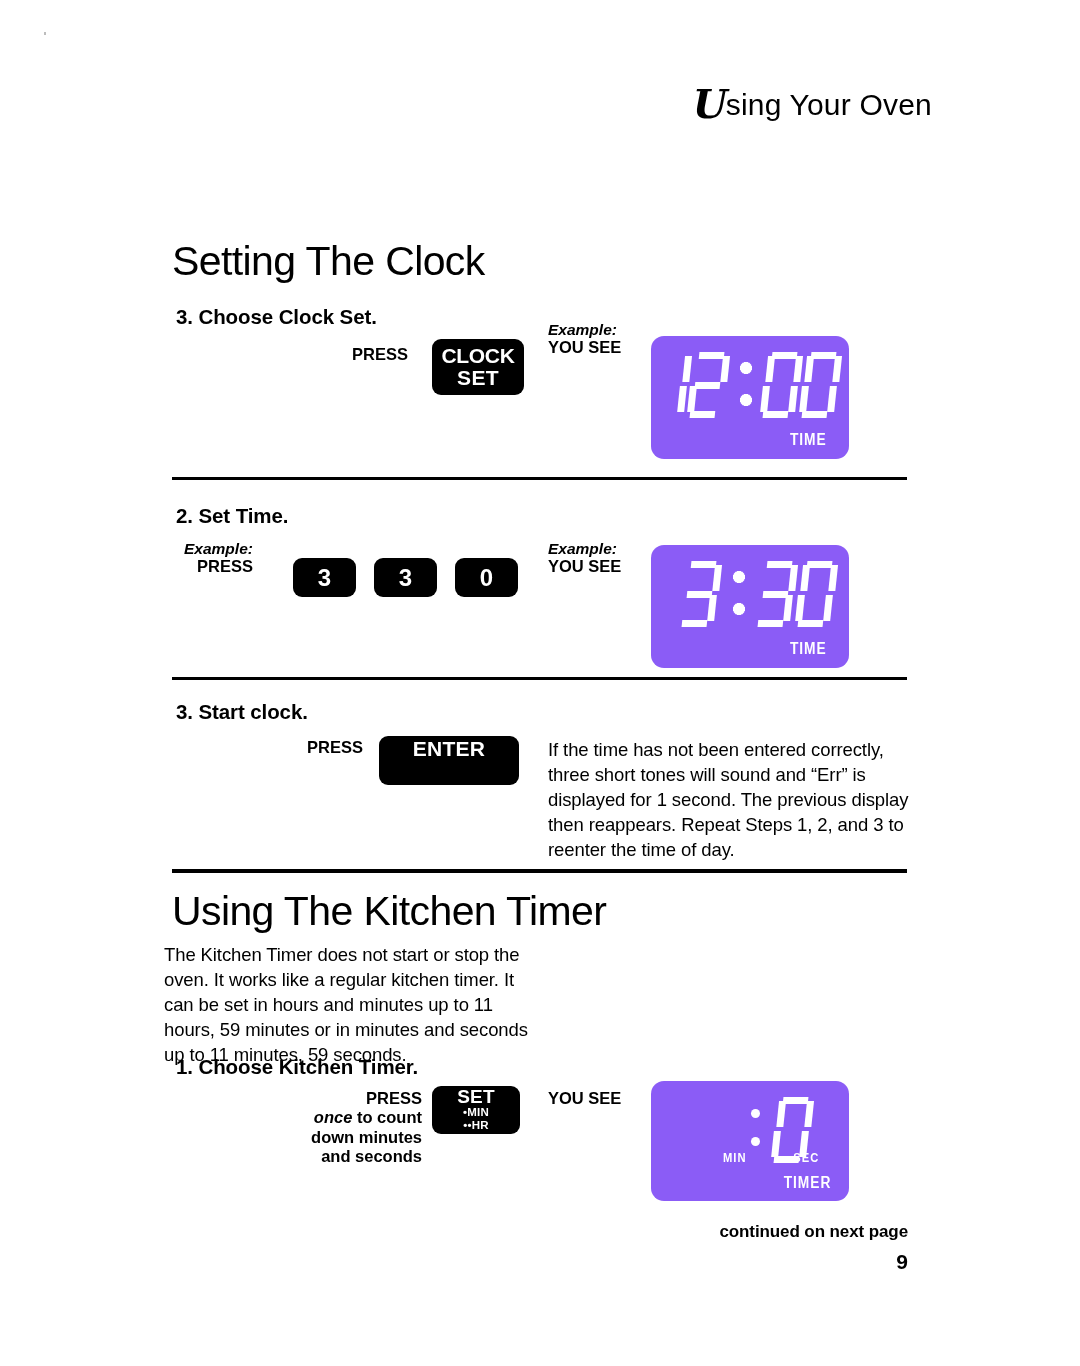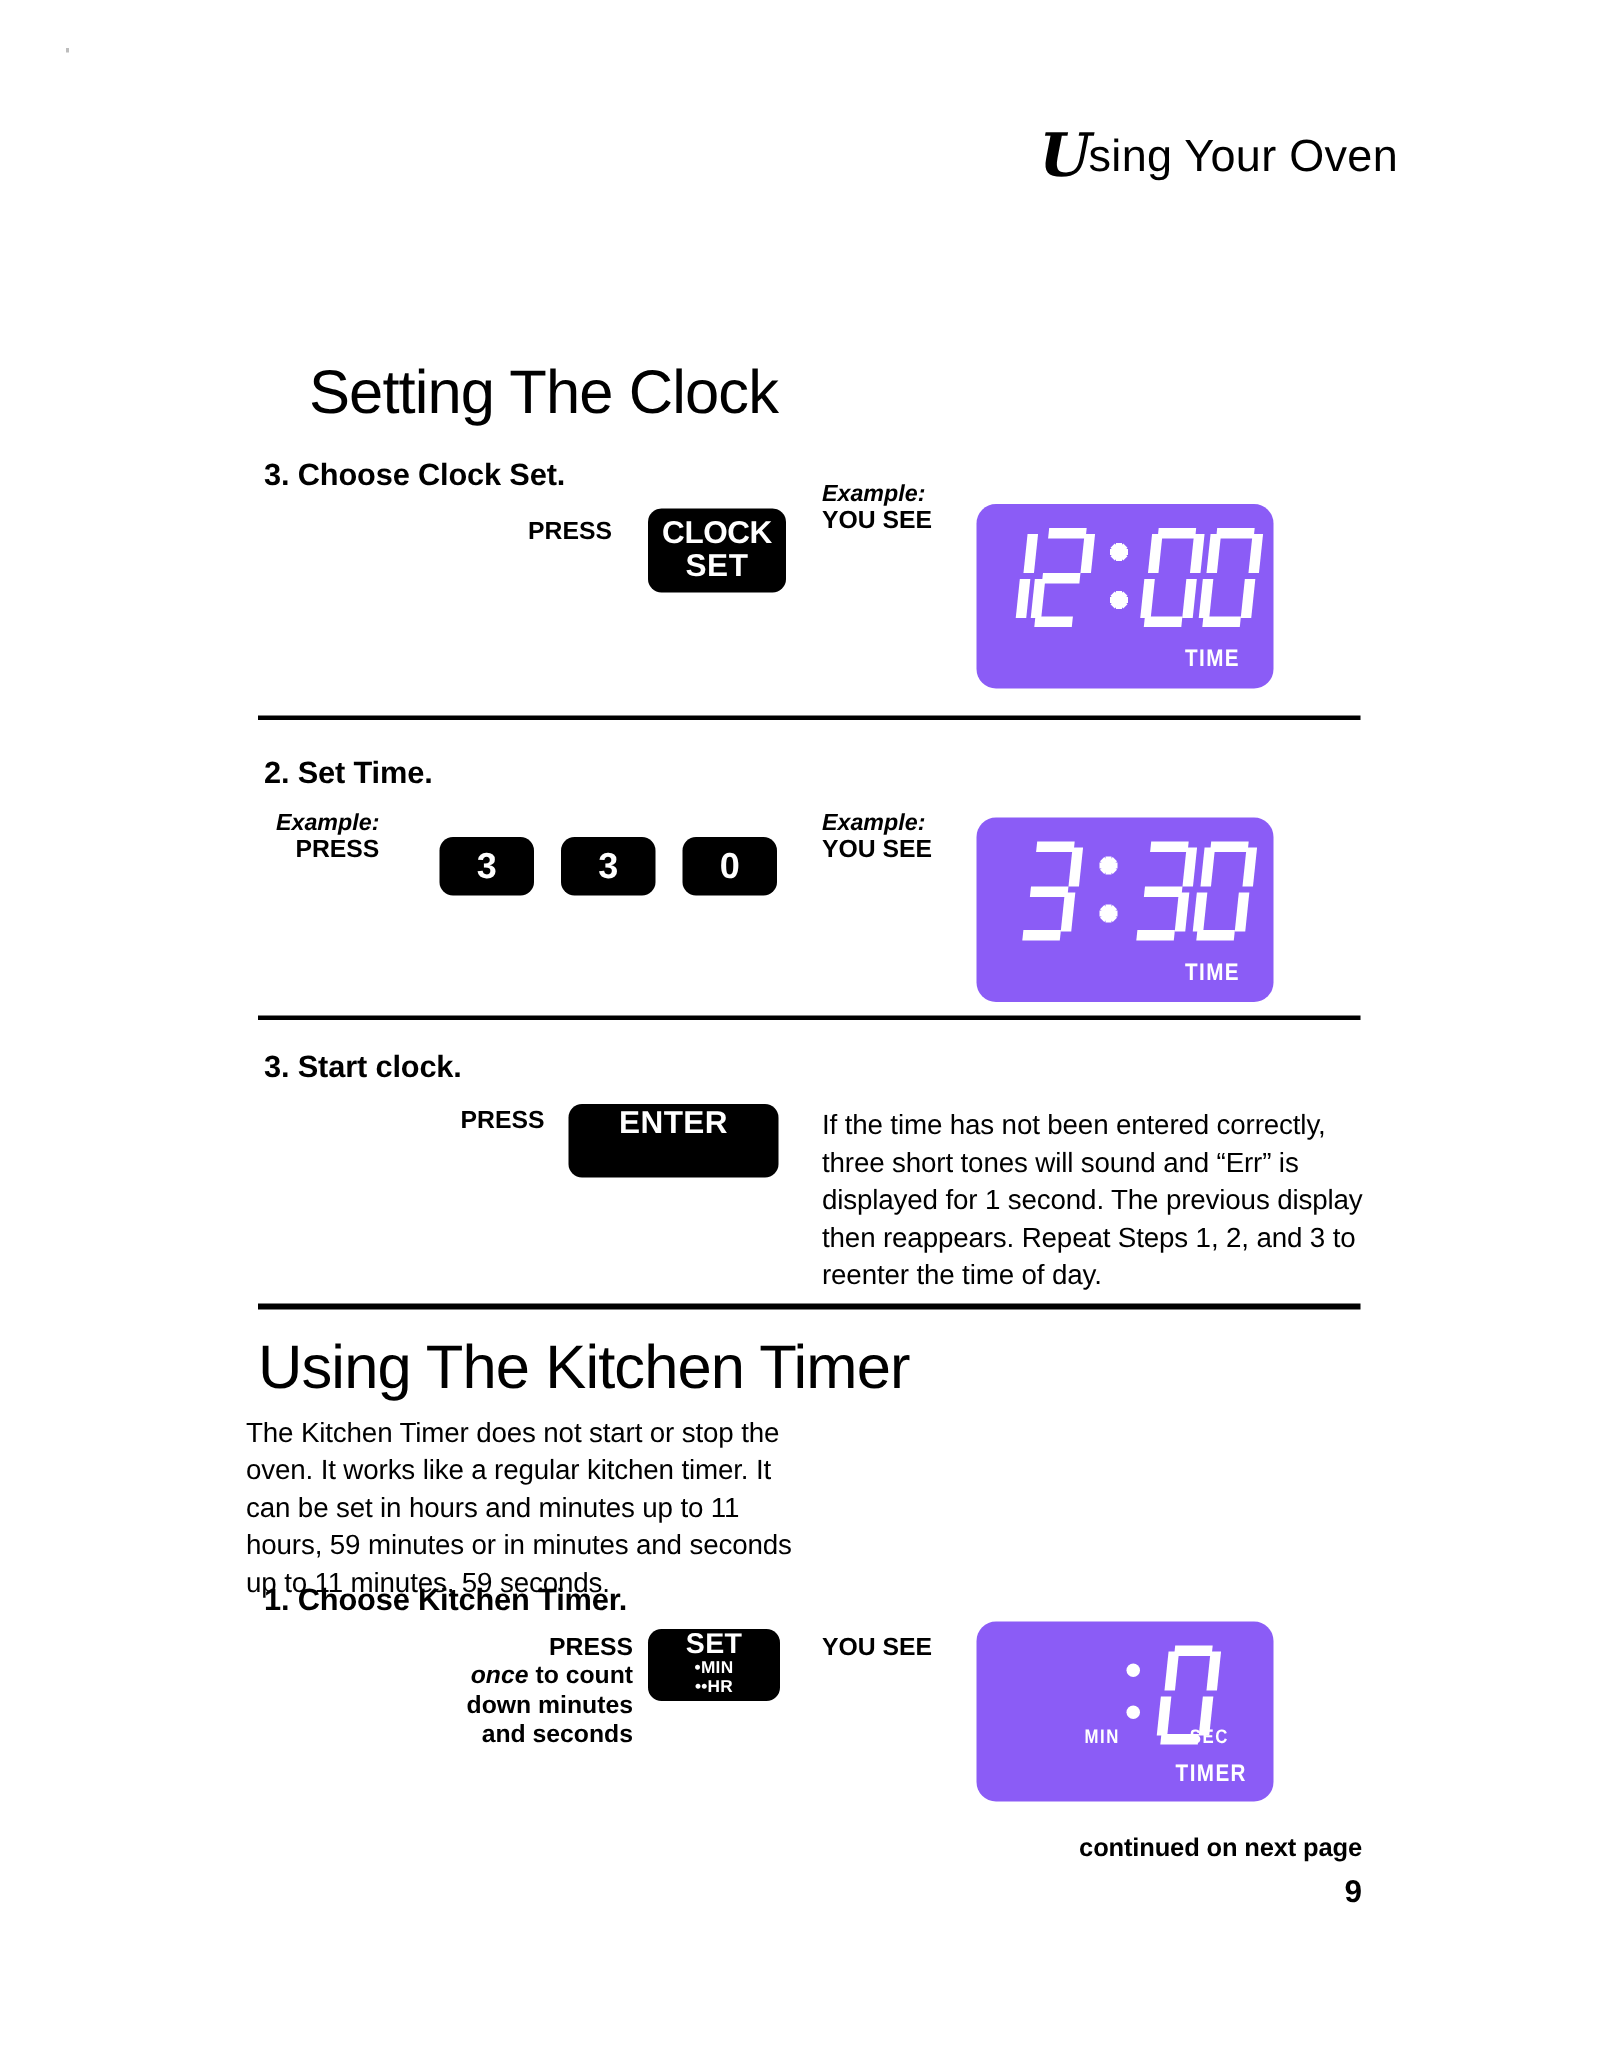--- a/index.html
+++ b/index.html
@@ -42,21 +42,21 @@
   }
 
   
   .section-title {
     position: absolute;
     font-size: 41px;
     font-weight: 400;
     letter-spacing: -0.6px;
     white-space: nowrap;
   }
-  #title-clock { left: 172px; top: 238px; margin-left: 34px; }
+  #title-clock { left: 172px; top: 238px; }
   #title-timer { left: 172px; top: 888px; }
 
   
   .step-heading {
     position: absolute;
     font-size: 20.5px;
     font-weight: 700;
     letter-spacing: -0.1px;
     white-space: nowrap;
   }

